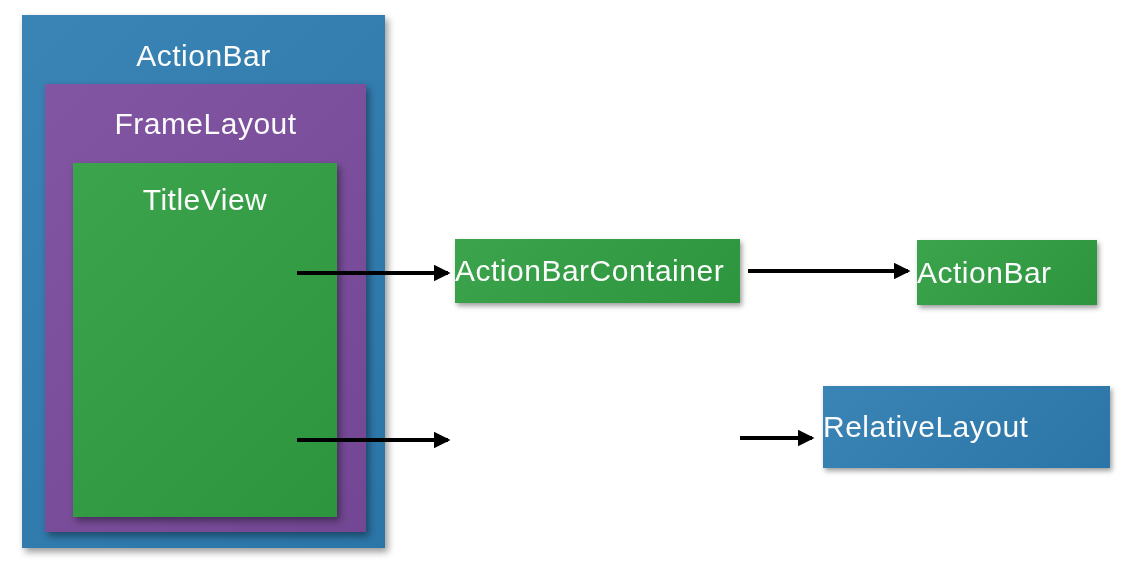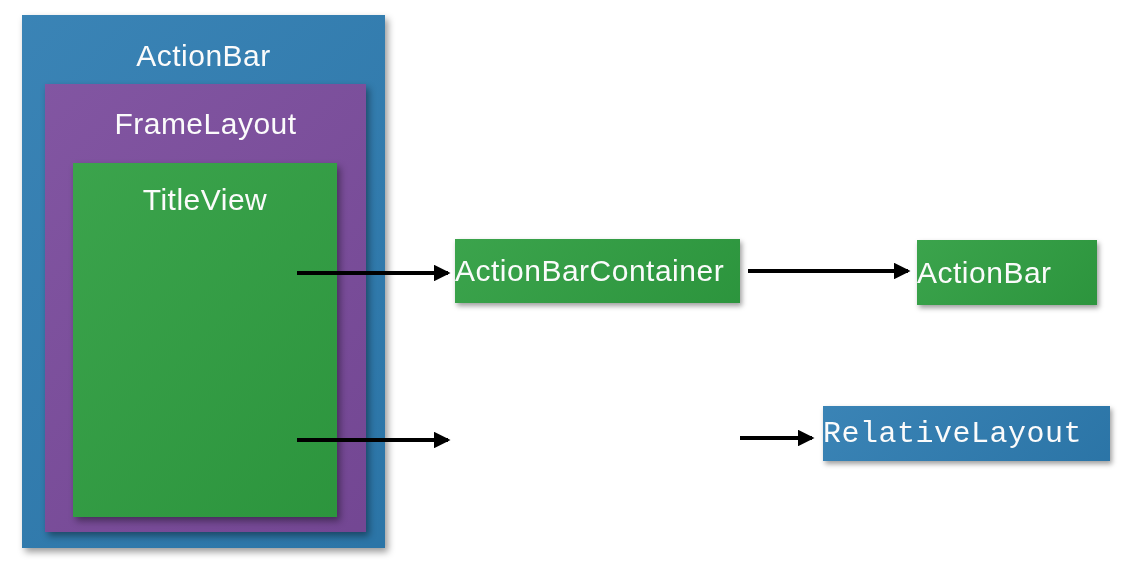--- a/index.html
+++ b/index.html
@@ -62,21 +62,21 @@
   
   #activity     { left: 22px;  top: 15px;  width: 363px; height: 533px; }
   #phonewindow  { left: 45px;  top: 84px;  width: 321px; height: 448px; }
   #decorview    { left: 73px;  top: 163px; width: 264px; height: 354px; }
   #titleview    { left: 88px;  top: 231px; width: 235px; height: 64px; }
   #contentview  { left: 88px;  top: 308px; width: 234px; height: 195px; }
   
   #actionbarcontainer { left: 455px; top: 239px; width: 285px; height: 64px; }
   #actionbar          { left: 917px; top: 240px; width: 180px; height: 65px; }
   #framelayout        { left: 460px; top: 405px; width: 270px; height: 63px; }
-  #relativelayout     { left: 823px; top: 406px; width: 287px; height: 55px; font-family: Liberation Mono, monospace; }
+  #relativelayout     { left: 823px; top: 386px; width: 287px; height: 82px; }
   
   #activity > .head-label    { margin-top: 25px; }
   #phonewindow > .head-label { margin-top: 24px; }
   #decorview > .head-label   { margin-top: 21px; }
 </style>
 </head>
 <body>
 
 <div class="canvas">
 

